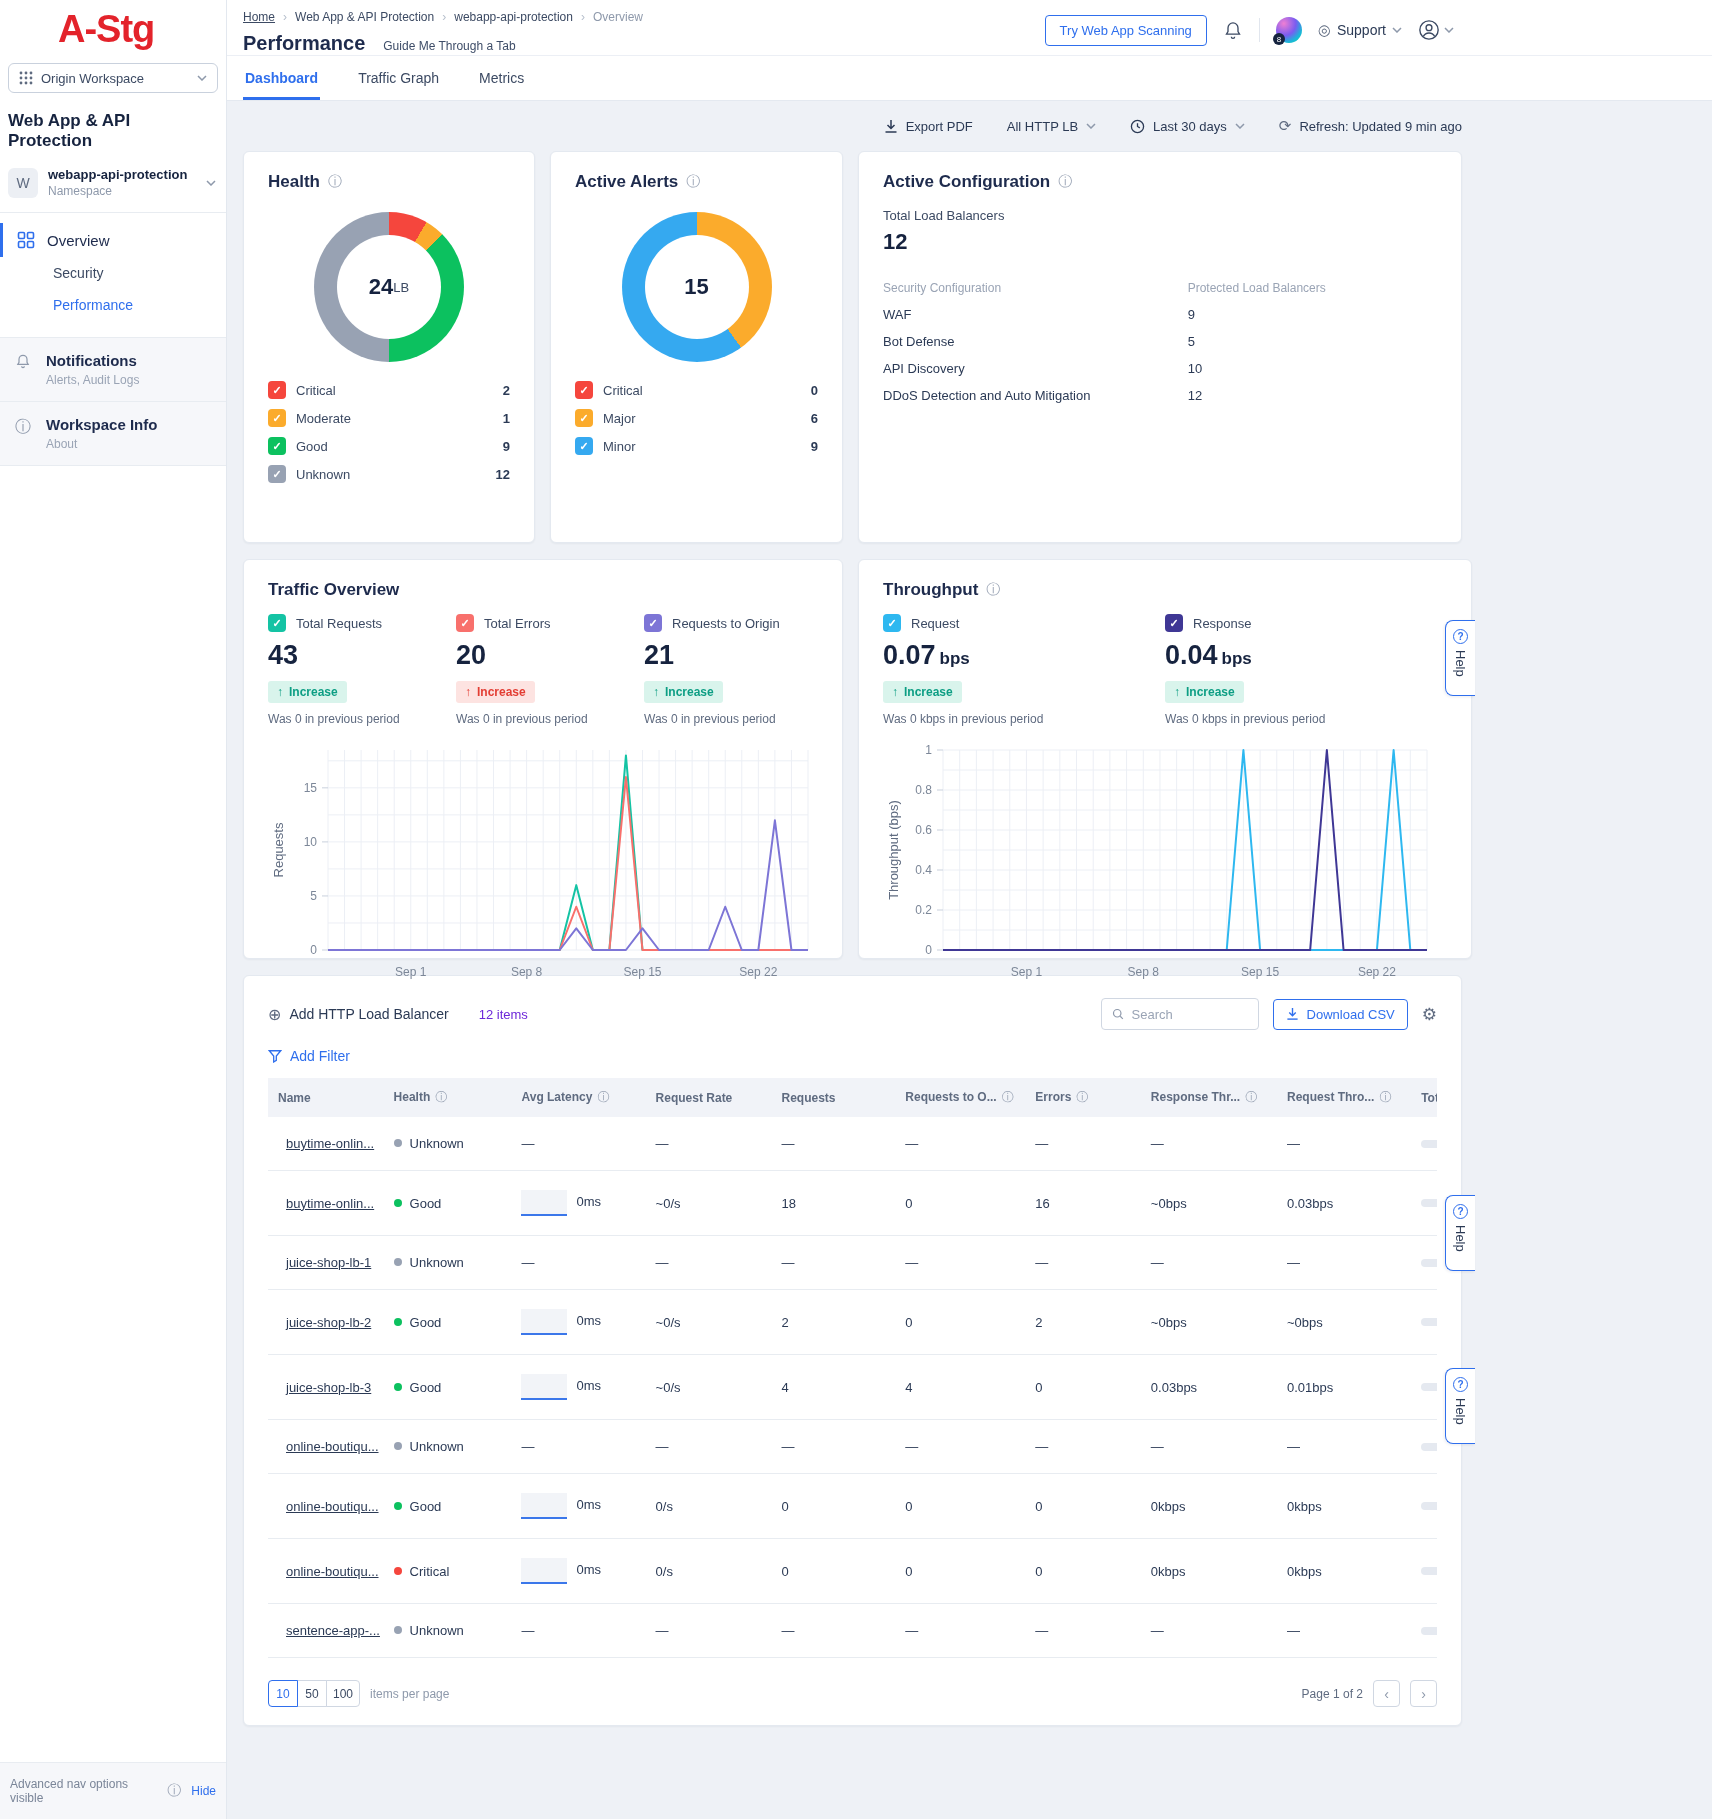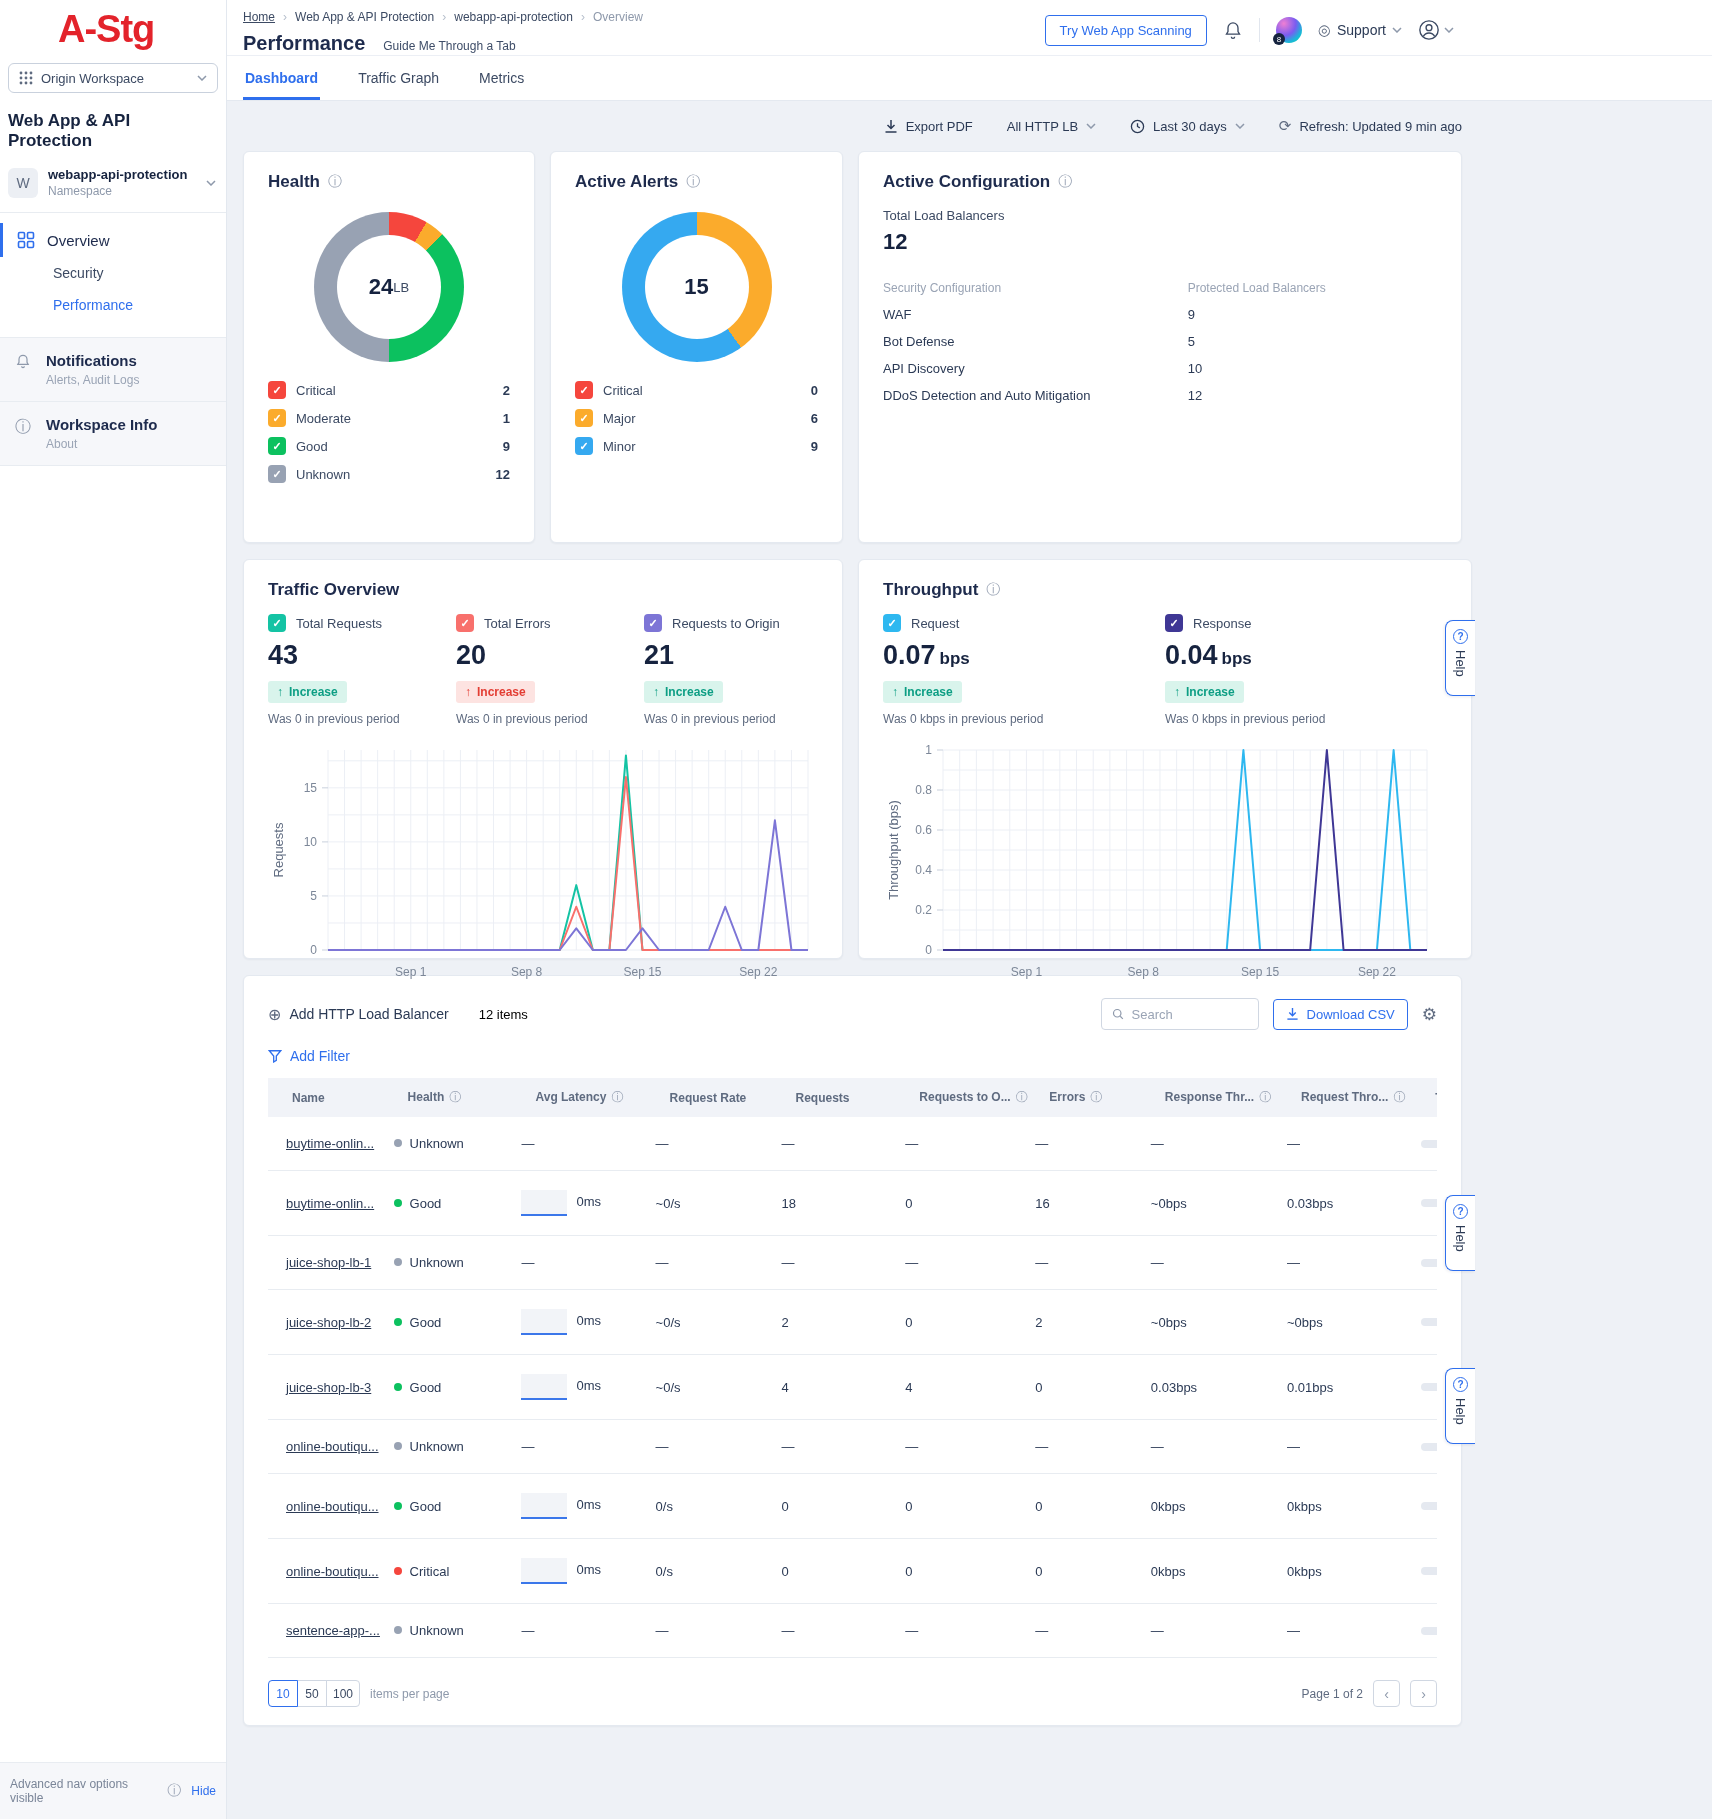--- a/index.html
+++ b/index.html
@@ -97,32 +97,32 @@
   .badge.teal { background: #d9f4ec; color: #0d9e84; }
   .badge.red { background: #fde3e1; color: #e33d33; }
   .stat-note { font-size: 12px; color: #5f6b80; margin-top: 9px; }
   .chart-box { margin-top: 14px; }
 
   
   .card-table { padding: 22px 24px 18px; }
   .tbl-controls { display: flex; align-items: center; }
   .add-lb { display: flex; align-items: center; gap: 8px; font-size: 14px; color: #2b3a55; cursor: pointer; }
   .add-lb .plus { color: #5f6b80; font-size: 16px; }
-  .items-count { font-size: 13px; color: #000000; margin-left: 30px; }
+  .items-count { font-size: 13px; color: #6d28d9; margin-left: 30px; }
   .tbl-controls-right { margin-left: auto; display: flex; align-items: center; gap: 14px; }
   .search-box { display: flex; align-items: center; gap: 8px; border: 1px solid #d0d7e2; border-radius: 4px; height: 32px; padding: 0 10px; width: 158px; background: #fff; }
   .search-box input { border: none; outline: none; font-size: 13px; color: #2b3a55; width: 100%; font-family: inherit; background: transparent; }
   .search-box input::placeholder { color: #9aa4b5; }
   .dl-btn { display: flex; align-items: center; gap: 8px; border: 1px solid #2f6fed; color: #2f6fed; background: #fff; border-radius: 4px; font-size: 13px; padding: 7px 12px; cursor: pointer; font-family: inherit; }
   .gear { font-size: 17px; color: #5f6b80; cursor: pointer; }
   .add-filter { display: flex; align-items: center; gap: 8px; color: #2f6fed; font-size: 14px; margin: 18px 0 14px; cursor: pointer; }
 
   .tbl-wrap { overflow: hidden; }
   table { border-collapse: collapse; table-layout: fixed; width: 1298px; }
-  thead th { background: #f1f3f8; font-size: 12px; font-weight: 700; color: #5f6b80; text-align: left; padding: 11px 24px; white-space: nowrap; }
+  thead th { background: #f1f3f8; font-size: 12px; font-weight: 700; color: #5f6b80; text-align: left; padding: 11px 10px; white-space: nowrap; }
   thead th .info { font-size: 12px; margin-left: 5px; }
   tbody td { border-bottom: 1px solid #e8ecf1; padding: 19px 10px; font-size: 13px; color: #2b3a55; white-space: nowrap; overflow: hidden; }
   .lb-name { text-decoration: underline; cursor: pointer; color: #2b3a55; padding-left: 8px; }
   .hdot { display: inline-block; width: 8px; height: 8px; border-radius: 50%; margin-right: 8px; vertical-align: 1px; }
   .lat-box { display: inline-block; width: 46px; height: 26px; background: #f2f4f8; border-bottom: 2px solid #3b77ea; vertical-align: middle; margin-right: 9px; }
   .alert-bar { width: 140px; height: 8px; border-radius: 4px; background: #e5e9f0; }
 
   .tbl-footer { display: flex; align-items: center; justify-content: space-between; margin-top: 22px; }
   .psizes { display: flex; align-items: center; }
   .psize { min-width: 30px; height: 27px; padding: 0 6px; display: flex; align-items: center; justify-content: center; border: 1px solid #d0d7e2; margin-left: -1px; font-size: 12px; color: #3c4a63; background: #fff; cursor: pointer; }

